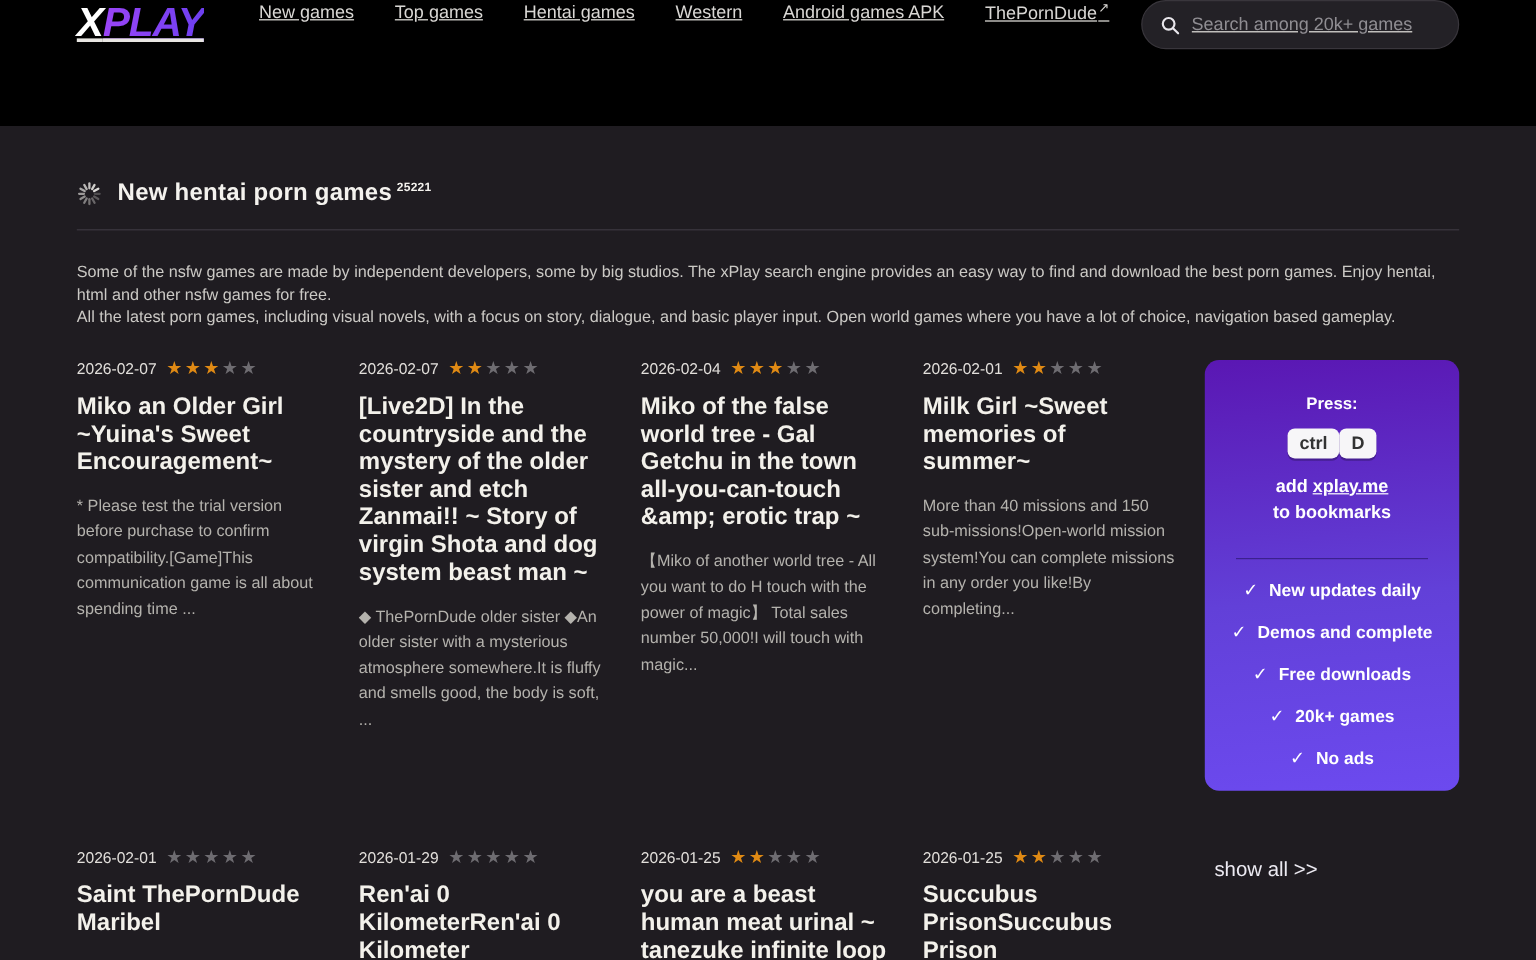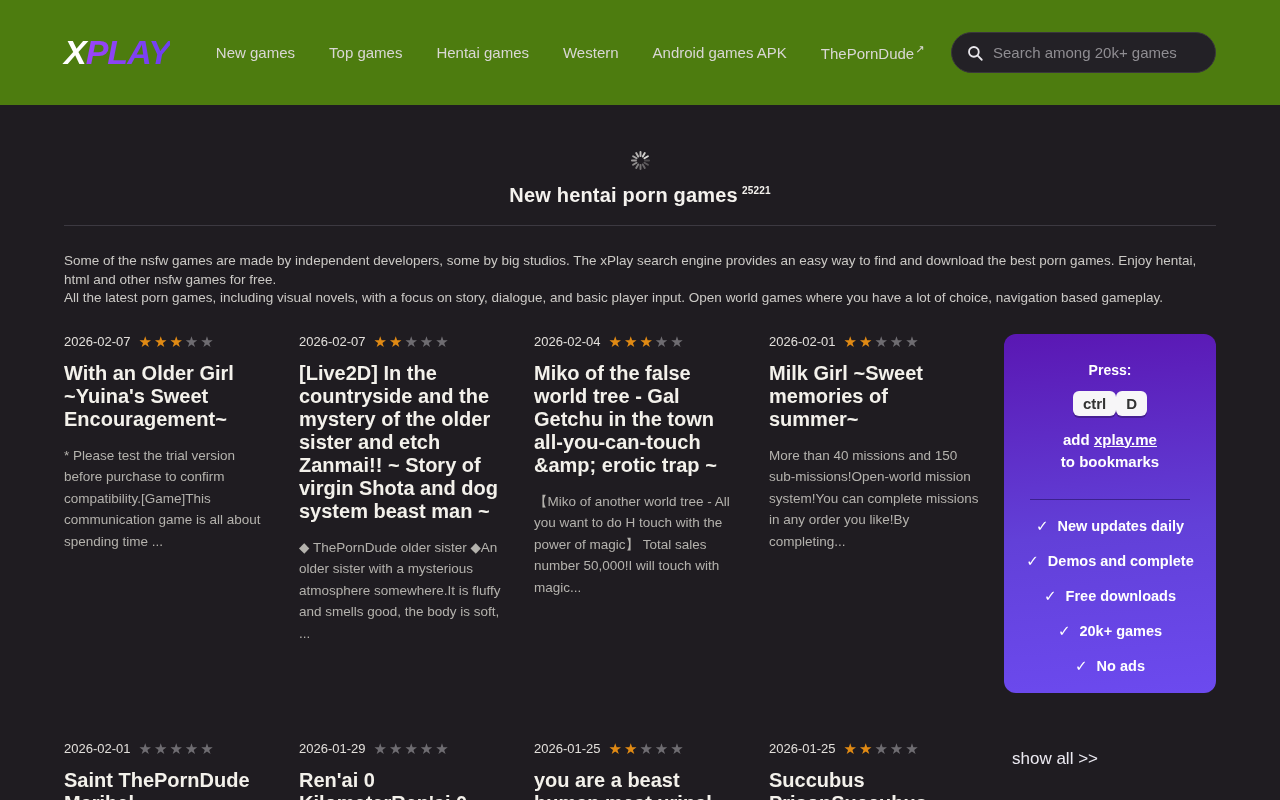--- a/index.html
+++ b/index.html
@@ -5,23 +5,24 @@
   * { margin:0; padding:0; box-sizing:border-box; }
   html,body { width:1280px; height:800px; overflow:hidden; }
   body {
     background:#1f1c21;
     font-family:"Liberation Sans","DejaVu Sans",sans-serif;
     color:#e8e6e2;
   }
 
   
   header {
-    height:105px; background:#4d7c0f;
-    display:flex; align-items:center;
+    height:105px; background:#000000;
+    display:flex; align-items:flex-start;
     padding:0 64px;
+    text-decoration:underline;
   }
   .logo { font-size:34px; font-weight:900; font-style:italic; letter-spacing:-1px; cursor:pointer; user-select:none; }
   .logo .lx { color:#ffffff; }
   .logo .lplay {
     background:linear-gradient(90deg,#9b45f7,#6d3ff0);
     -webkit-background-clip:text; background-clip:text; color:transparent;
   }
   nav { display:flex; gap:34px; margin-left:46px; align-items:center; }
   nav a {
     color:#d9d7d4; text-decoration:none; font-size:15px; white-space:nowrap; cursor:pointer;
@@ -34,21 +35,21 @@
   }
   .search-wrap svg { flex:0 0 auto; }
   .search-wrap input {
     background:transparent; border:none; outline:none; width:100%;
     color:#d5d3d8; font-size:15px; font-family:inherit;
   }
   .search-wrap input::placeholder { color:#8f8d92; }
 
   
   main { padding:0 64px; }
-  .h1-row { margin-top:45px; display:flex; align-items:center; gap:13px;flex-direction:column; }
+  .h1-row { margin-top:45px; display:flex; align-items:center; gap:13px; }
   .h1-row h1 { font-size:20px; font-weight:700; color:#f4f2ee; letter-spacing:.2px; }
   .h1-row sup { font-size:10px; font-weight:700; margin-left:4px; color:#f4f2ee; }
   .spinner { width:21px; height:21px; }
   .rule { margin-top:18px; border-bottom:1px solid #3c3941; }
   .intro { margin-top:26px; font-size:13.5px; line-height:18.5px; color:#cbc9c5; }
 
   
   .grid {
     margin-top:26px;
     display:grid; grid-template-columns:repeat(5,1fr);
@@ -139,21 +140,21 @@
     <div>All the latest porn games, including visual novels, with a focus on story, dialogue, and basic player input. Open world games where you have a lot of choice, navigation based gameplay.</div>
   </div>
 
   <div class="grid" id="games-grid">
 
   <article class="card">
     <div class="meta">
       <span class="date">2026-02-07</span>
       <span class="stars"><span class="f">★</span><span class="f">★</span><span class="f">★</span><span class="e">★</span><span class="e">★</span></span>
     </div>
-    <h3>With an Older Girl ~Yuina's Sweet Encouragement~</h3>
+    <h3>Miko an Older Girl ~Yuina's Sweet Encouragement~</h3>
     <p>* Please test the trial version before purchase to confirm compatibility.[Game]This communication game is all about spending time ...</p>
   </article>
 
   <article class="card">
     <div class="meta">
       <span class="date">2026-02-07</span>
       <span class="stars"><span class="f">★</span><span class="f">★</span><span class="e">★</span><span class="e">★</span><span class="e">★</span></span>
     </div>
     <h3>[Live2D] In the countryside and the mystery of the older sister and etch Zanmai!! ~ Story of virgin Shota and dog system beast man ~</h3>
     <p>◆ ThePornDude older sister ◆An older sister with a mysterious atmosphere somewhere.It is fluffy and smells good, the body is soft, ...</p>

